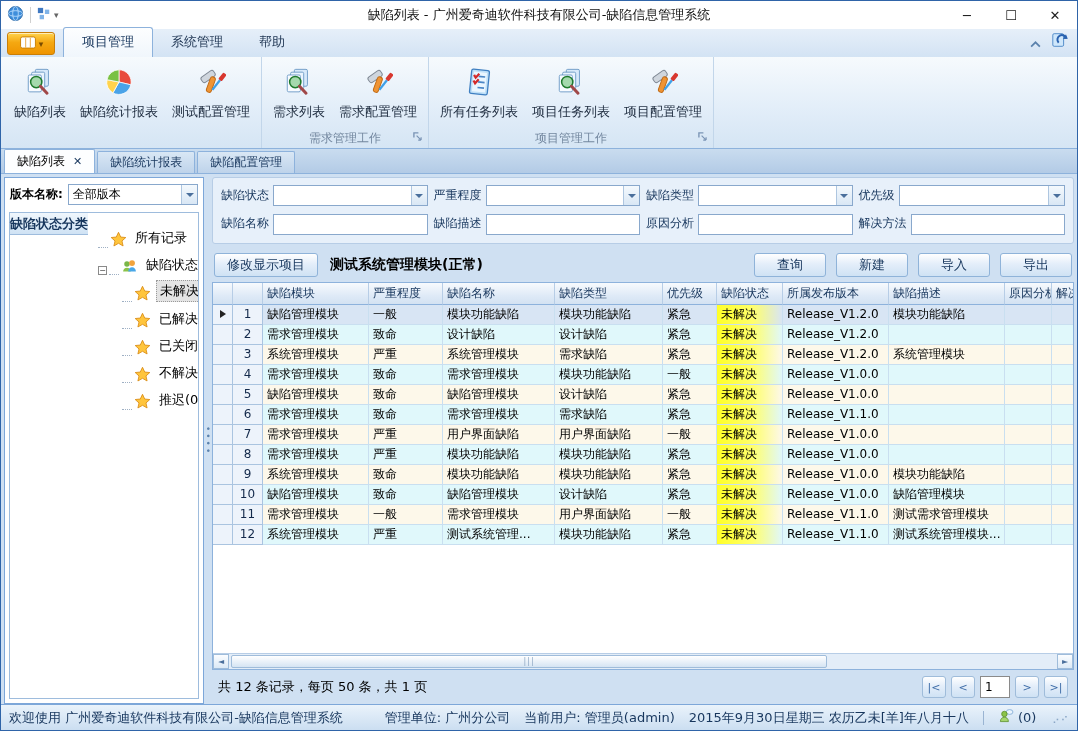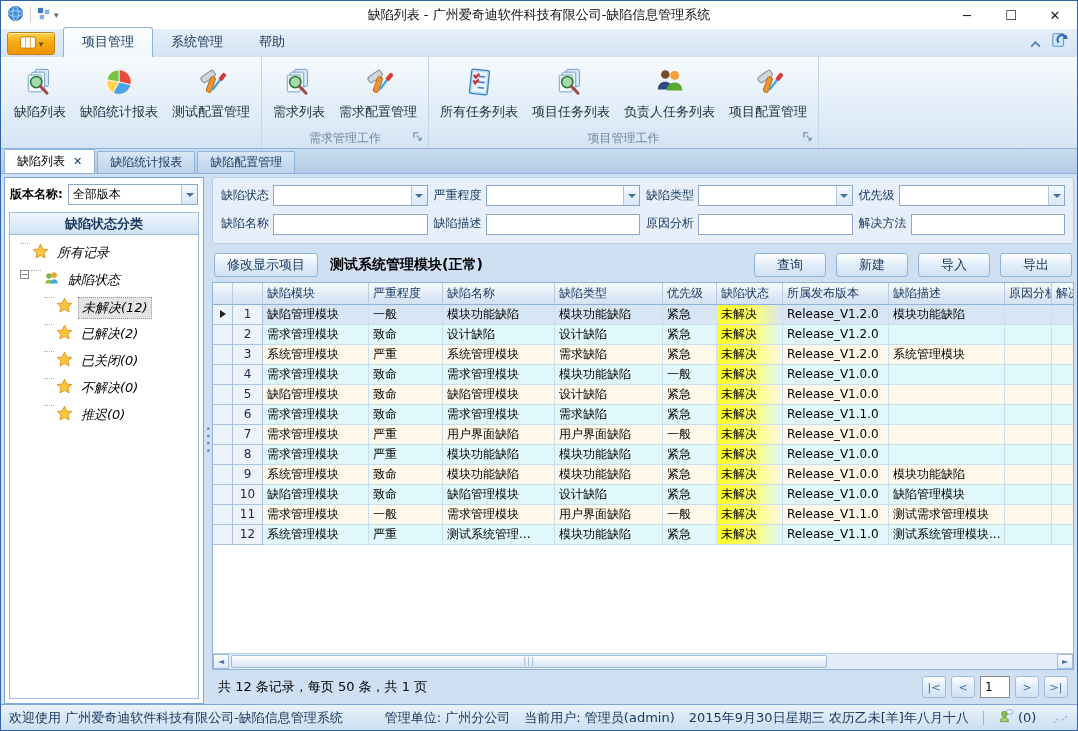--- a/index.html
+++ b/index.html
@@ -41,24 +41,24 @@
 
   
   .content { flex:1; display:flex; padding:3px 3px 0 3px; min-height:0; }
   .sidebar { width:200px; background:#fff; border:1px solid #7da7d9; display:flex; flex-direction:column; flex:0 0 auto; }
   .version-row { display:flex; align-items:center; gap:5px; padding:6px 5px 5px; }
   .version-label { font-size:12px; font-weight:bold; color:#000; white-space:nowrap; }
   .combo { flex:1; height:21px; border:1px solid #89a8cc; background:#fff; display:flex; align-items:center; }
   .combo .combo-text { flex:1; font-size:12px; padding:0 4px; color:#000; white-space:nowrap; overflow:hidden; }
   .combo-arrow { width:16px; height:100%; background:linear-gradient(#f4f9fd,#d9e7f5); border-left:1px solid #aec6e0; display:flex; align-items:center; justify-content:center; }
   .combo-arrow:after { content:""; border:4px solid transparent; border-top-color:#4a6f9c; margin-top:4px; }
-  .treebox { flex:1; margin:2px 4px 4px; border:1px solid #9ebcdd; display:flex; flex-direction:column; min-height:0; }
+  .treebox { flex:1; margin:2px 4px 4px; border:1px solid #9ebcdd; display:flex; flex-direction:row; min-height:0; }
   .tree-header { height:22px; background:linear-gradient(#f0f7fd,#cfe2f4); border-bottom:1px solid #9ebcdd; display:flex; align-items:center; justify-content:center; font-size:13px; font-weight:bold; color:#17365d; flex:0 0 auto; }
   .tree { flex:1; padding:8px 2px 2px 10px; overflow:hidden; }
-  .tree-item { display:flex; align-items:flex-start; height:27px; font-size:13px; color:#000; cursor:default; white-space:nowrap;font-style:italic; }
+  .tree-item { display:flex; align-items:flex-end; height:27px; font-size:13px; color:#000; cursor:default; white-space:nowrap; }
   .tree-item .expander { width:9px; height:9px; border:1px solid #8a8a8a; background:#fff; font-size:8px; line-height:7px; text-align:center; color:#444; margin-right:2px; flex:0 0 auto; }
   .tree-item .dotline { width:10px; border-top:1px dotted #9fb0c4; margin-right:2px; flex:0 0 auto; }
   .tree-item .ti-icon { margin-right:5px; display:flex; }
   .tree-item .ti-label { padding:1px 3px; }
   .tree-item.selected .ti-label { background:#e4e4e4; border:1px dotted #9a9a9a; }
 
   .splitter { width:8px; display:flex; align-items:center; justify-content:center; flex:0 0 auto; color:#5b82ad; font-size:9px; letter-spacing:0; cursor:ew-resize; }
   .splitter span { writing-mode:vertical-rl; letter-spacing:2px; }
 
   .main { flex:1; display:flex; flex-direction:column; min-width:0; }
@@ -282,31 +282,20 @@
                 <rect x="3.5" y="8.5" width="14" height="18" rx="1.5" fill="#f8fbff" stroke="#6f9cc6"></rect>
                 <circle cx="12" cy="16" r="6" fill="#52b85c" fill-opacity="0.5" stroke="#1f7a2d" stroke-width="1.6"></circle>
                 <line x1="16.5" y1="20.5" x2="23.5" y2="28" stroke="#a04848" stroke-width="3.2" stroke-linecap="round"></line>
               </svg>
             </span>
             <span>项目任务列表</span>
           </div>
           <div class="rbtn">
             <span class="ric">
               <svg viewBox="0 0 32 32" width="30" height="30">
-                <circle cx="11" cy="8" r="4.6" fill="#7a4e26"></circle>
-                <path d="M3 24c0-5.4 3.6-8.2 8-8.2 2 0 3.8.6 5.2 1.7L13 24z" fill="#2c4a7c"></path>
-                <circle cx="21" cy="9" r="4.8" fill="#f0a23a"></circle>
-                <path d="M12.5 25c0-5.6 3.8-8.6 8.5-8.6s8 3 8 8.6z" fill="#57a82e"></path>
-              </svg>
-            </span>
-            <span>负责人任务列表</span>
-          </div>
-          <div class="rbtn">
-            <span class="ric">
-              <svg viewBox="0 0 32 32" width="30" height="30">
                 <g transform="rotate(-35 14 10)">
                   <rect x="5" y="6" width="16" height="7" rx="2.5" fill="#cfd6de" stroke="#7d8692"></rect>
                 </g>
                 <g transform="rotate(20 15 19)">
                   <rect x="13" y="10" width="5.5" height="17" rx="2.5" fill="#ef9434" stroke="#c06a14"></rect>
                 </g>
                 <g transform="rotate(38 23 16)">
                   <rect x="21.5" y="4" width="4.5" height="9" rx="1.5" fill="#d8372f"></rect>
                   <rect x="22.6" y="13" width="2.4" height="13" fill="#3fa0e8"></rect>
                 </g>

